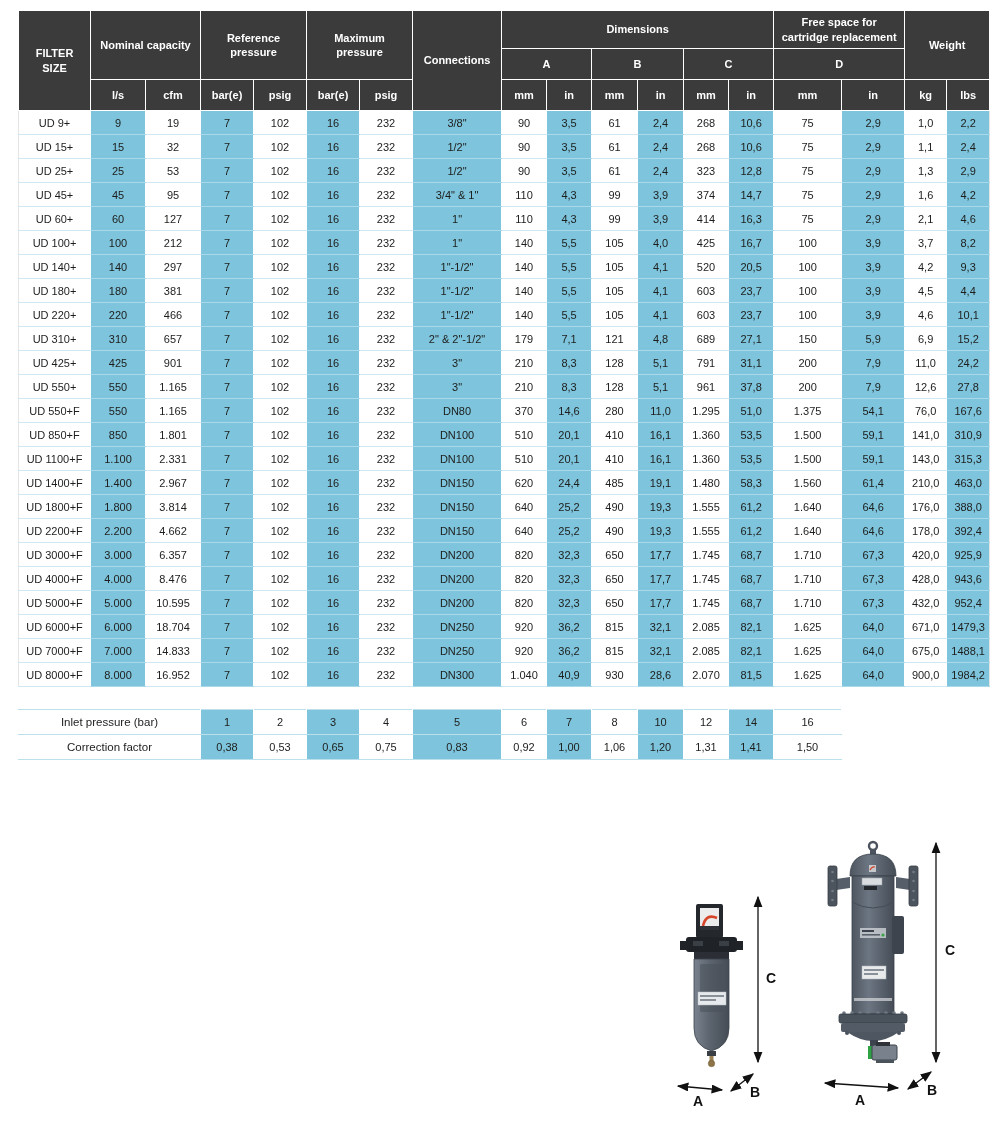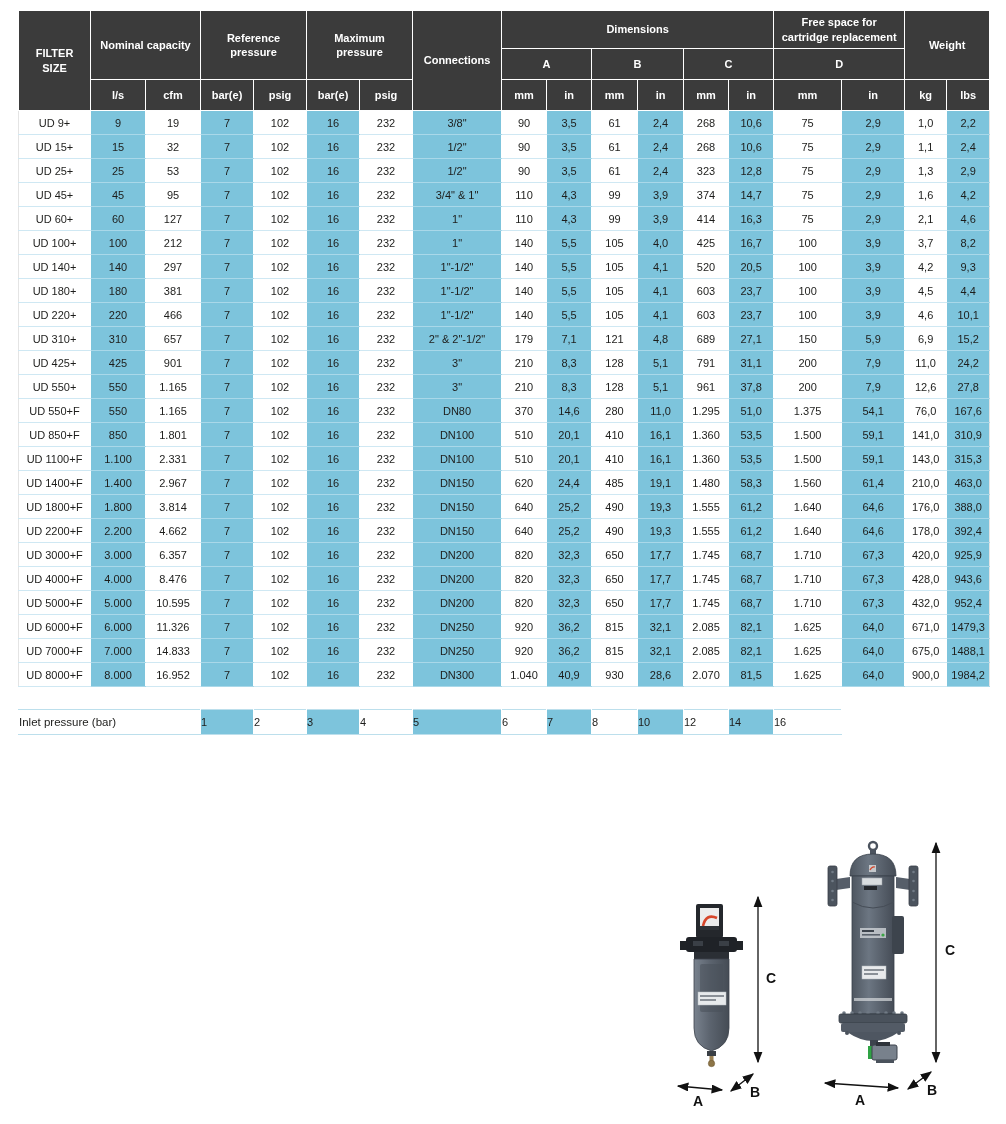--- a/index.html
+++ b/index.html
@@ -24,21 +24,21 @@
     border-left:1px solid #ffffff; border-right:1px solid #ffffff;
     background:#ffffff;
   }
   table.spec td.blue { background:#7dc4dc; border-bottom-color:#a9d8e9; }
   table.spec tbody td:first-child { border-left:1px solid #e4e4e4; }
   table.spec tbody td:last-child  { border-right:1px solid #e4e4e4;margin-top:25px; }
 
   
   table.corr { position:absolute; left:18px; top:709px; width:823px; border-collapse:collapse; table-layout:fixed; }
   table.corr td {
-    height:25px; vertical-align:middle;
+    height:25px; text-align:center; vertical-align:middle;
     font-size:11px; color:#1d1d1b;
     border-top:1px solid #bcdfec; border-bottom:1px solid #bcdfec;
     border-left:1px solid #ffffff; border-right:1px solid #ffffff;
     background:#ffffff;
   }
   table.corr td.blue { background:#7dc4dc; }
   table.corr td.corr-label { font-size:11.5px; }
 
   
   svg.diagram { position:absolute; left:640px; top:840px; }
@@ -523,21 +523,21 @@
           <td>1.745</td>
           <td class="blue">68,7</td>
           <td>1.710</td>
           <td class="blue">67,3</td>
           <td>432,0</td>
           <td class="blue">952,4</td>
         </tr>
         <tr>
           <td>UD 6000+F</td>
           <td class="blue">6.000</td>
-          <td>11.326</td>
+          <td>18.704</td>
           <td class="blue">7</td>
           <td>102</td>
           <td class="blue">16</td>
           <td>232</td>
           <td class="blue">DN250</td>
           <td>920</td>
           <td class="blue">36,2</td>
           <td>815</td>
           <td class="blue">32,1</td>
           <td>2.085</td>
@@ -614,20 +614,35 @@
           <td class="blue">3</td>
           <td>4</td>
           <td class="blue">5</td>
           <td>6</td>
           <td class="blue">7</td>
           <td>8</td>
           <td class="blue">10</td>
           <td>12</td>
           <td class="blue">14</td>
           <td>16</td>
+        </tr>
+        <tr>
+          <td class="corr-label">Correction factor</td>
+          <td class="blue">0,38</td>
+          <td>0,53</td>
+          <td class="blue">0,65</td>
+          <td>0,75</td>
+          <td class="blue">0,83</td>
+          <td>0,92</td>
+          <td class="blue">1,00</td>
+          <td>1,06</td>
+          <td class="blue">1,20</td>
+          <td>1,31</td>
+          <td class="blue">1,41</td>
+          <td>1,50</td>
         </tr>
       </tbody>
   </table>
 
   <svg class="diagram" width="366" height="284" viewBox="0 0 366 284" xmlns="http://www.w3.org/2000/svg">
     <defs>
       <marker id="ah-e" markerWidth="9" markerHeight="7" refX="8" refY="3.5" orient="auto">
         <path d="M0,0 L9,3.5 L0,7 Z" fill="#111"></path>
       </marker>
       <marker id="ah-s" markerWidth="9" markerHeight="7" refX="8" refY="3.5" orient="auto-start-reverse">

